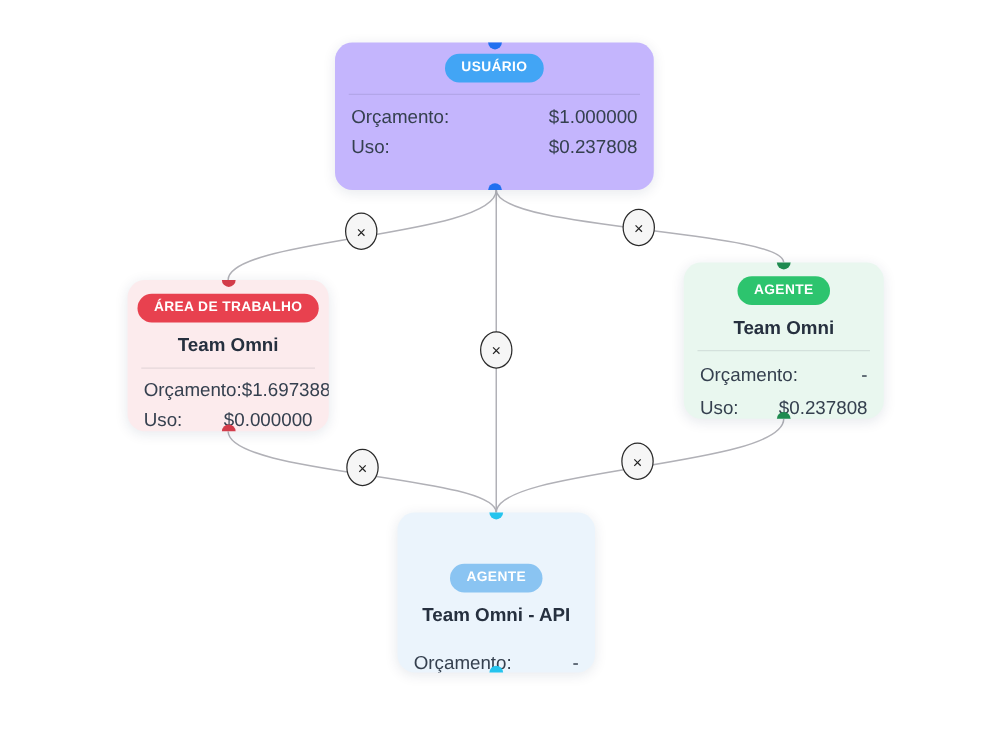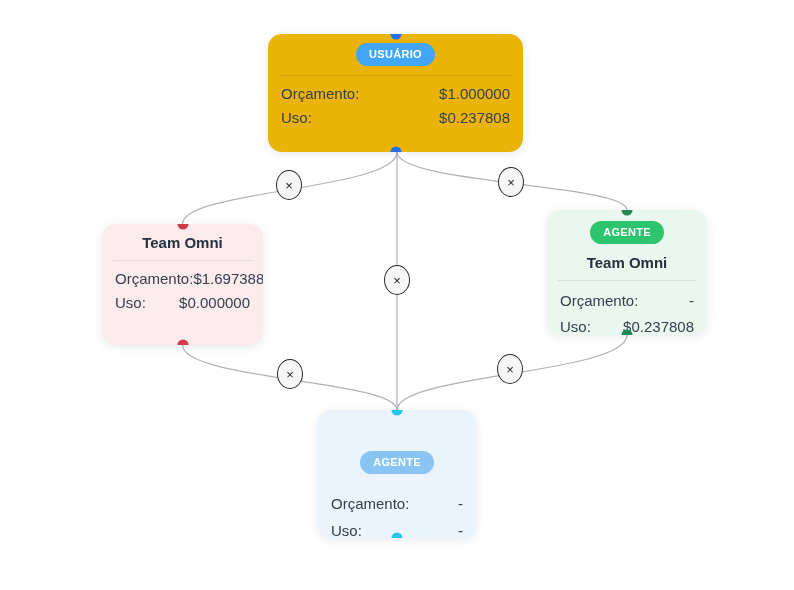--- a/index.html
+++ b/index.html
@@ -3,21 +3,21 @@
 <meta charset="utf-8">
 <style>
   html,body{margin:0;padding:0;background:#ffffff;}
   body{font-family:"Liberation Sans",sans-serif;}
   .canvas{position:relative;width:794px;height:590px;background:#ffffff;overflow:hidden;}
   .edges{position:absolute;left:0;top:0;width:794px;height:590px;pointer-events:none;}
   .edges path{pointer-events:stroke;}
 
   .node{position:absolute;border-radius:14px;box-shadow:0 2px 10px rgba(15,40,80,.10);
         display:flex;flex-direction:column;align-items:center;box-sizing:border-box;overflow:hidden;}
-  .node-user{left:268px;top:34px;width:255px;height:118px;background:#eab308;}
+  .node-user{left:268px;top:34px;width:255px;height:118px;background:#c4b5fd;}
   .node-workspace{left:102px;top:224px;width:161px;height:121px;background:#fcebed;}
   .node-group{left:547px;top:210px;width:160px;height:125px;background:#e9f7ef;}
   .node-agent{left:318px;top:410px;width:158px;height:128px;background:#ebf4fc;}
 
   .badge{color:#ffffff;font-weight:bold;font-size:11px;line-height:1;padding:6px 13px;
          border-radius:999px;letter-spacing:.3px;margin-top:11px;white-space:nowrap;}
   .node-user .badge{background:#42a5f5;margin-top:9px;}
   .node-workspace .badge{background:#e8414f;}
   .node-group .badge{background:#2dc46e;}
   .node-agent .badge{background:#8ac4f2;margin-top:41px;}
@@ -69,20 +69,21 @@
       <div class="row">
         <span>Uso:</span>
         <span class="val">$0.237808</span>
       </div>
     </div>
     <span class="handle top"></span>
     <span class="handle bottom"></span>
   </div>
 
   <div class="node node-workspace">
+    <span class="badge">ÁREA DE TRABALHO</span>
     <div class="title">Team Omni</div>
     <div class="divider"></div>
     <div class="rows">
       <div class="row">
         <span>Orçamento:</span>
         <span class="val">$1.697388</span>
       </div>
       <div class="row">
         <span>Uso:</span>
         <span class="val">$0.000000</span>
@@ -105,20 +106,21 @@
         <span>Uso:</span>
         <span class="val">$0.237808</span>
       </div>
     </div>
     <span class="handle top"></span>
     <span class="handle bottom"></span>
   </div>
 
   <div class="node node-agent">
     <span class="badge">AGENTE</span>
+    <div class="title">Team Omni - API</div>
     <div class="divider"></div>
     <div class="rows">
       <div class="row">
         <span>Orçamento:</span>
         <span class="val">-</span>
       </div>
       <div class="row">
         <span>Uso:</span>
         <span class="val">-</span>
       </div>

